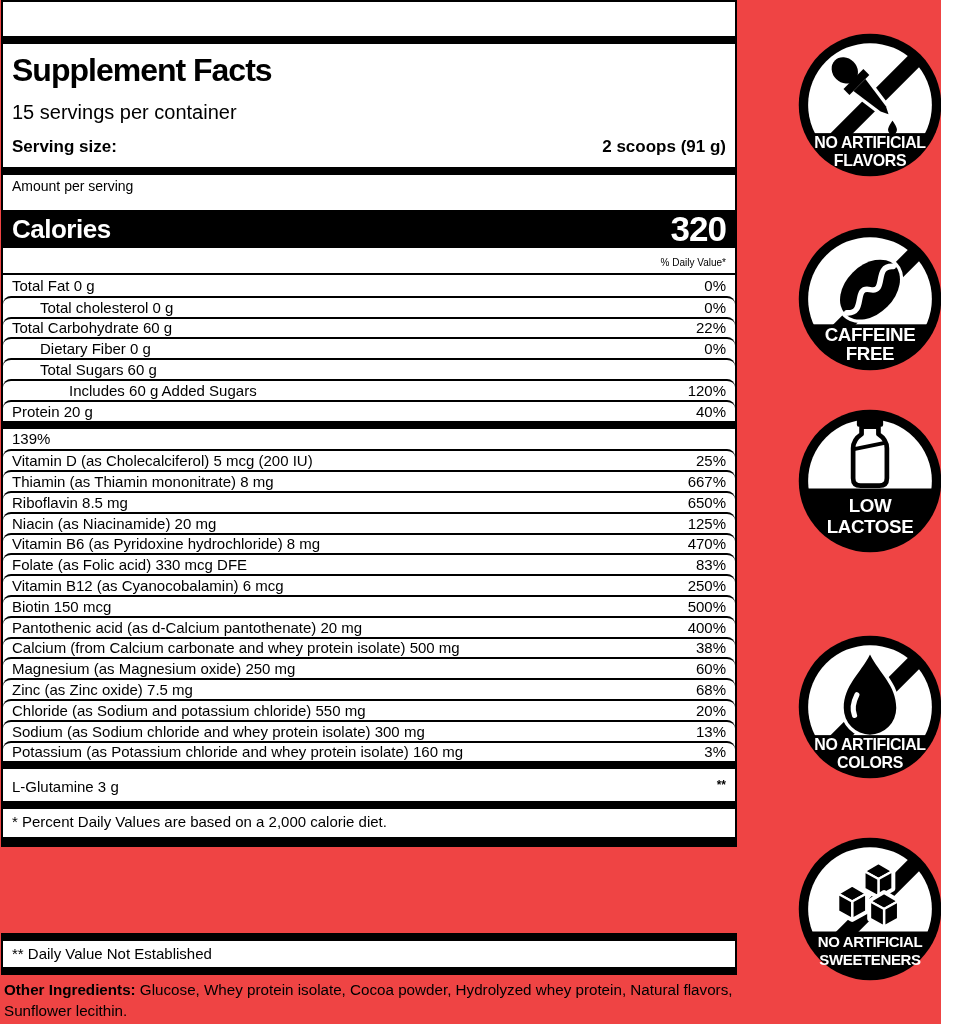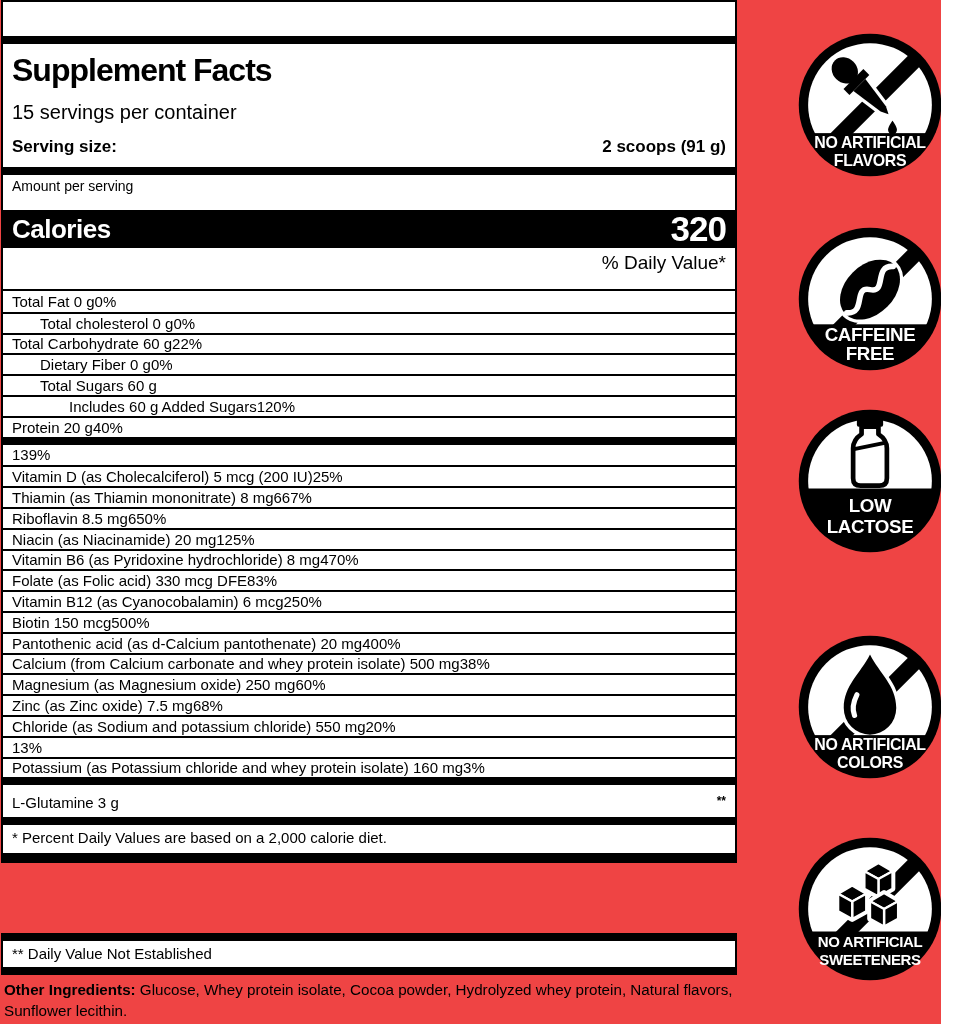--- a/index.html
+++ b/index.html
@@ -18,24 +18,24 @@
   .hdr { padding:8px 9px 10px; }
   .title { font-size:32px; font-weight:bold; letter-spacing:-1px; line-height:37px; }
   .servings { font-size:20px; margin-top:14px; line-height:18px; }
   .serving-row { display:flex; justify-content:space-between; margin-top:16px;
                  font-weight:bold; font-size:17px; line-height:20px; }
   .aps { font-size:14px; padding:3px 9px 16px; line-height:16px; }
   .cal { display:flex; justify-content:space-between; align-items:center;
          background:#000; color:#fff; height:38px; padding:0 9px;text-align:right; }
   .cal-label { font-size:26px; font-weight:bold; letter-spacing:-0.5px; }
   .cal-value { font-size:35px; font-weight:bold; letter-spacing:-1px; }
-  .dv-head { text-align:right; font-size:19px; padding:6px 9px 18px;
+  .dv-head { text-align:right; font-size:10px; padding:6px 9px 2px;
              border-bottom:2px solid #000; line-height:17px; }
-  .rows .row { display:flex; justify-content:flex-start; align-items:center;
-               height:20.8px; padding:0 9px; font-size:15px; }
+  .rows .row { display:flex; justify-content:space-between; align-items:center;
+               height:20.8px; padding:0 9px; font-size:15px;border-radius:8px; }
   .rows .row + .row { border-top:2px solid #000; }
   .row-label { white-space:nowrap; }
   .row-label.indent-1 { padding-left:28px; }
   .row-label.indent-2 { padding-left:57px; }
   .row-value { white-space:nowrap; }
   .glut-row { display:flex; justify-content:space-between; align-items:flex-start;
               padding:9px 9px 5px; font-size:15px; line-height:18px; }
   .glut-value { font-weight:bold; font-size:12px; line-height:12px; padding-top:1px; }
   .footnote { font-size:15px; padding:4px 9px 7px; line-height:17px; }
   
@@ -185,20 +185,21 @@
           <span class="row-label">Zinc (as Zinc oxide) 7.5 mg</span>
           <span class="row-value">68%</span>
         </div>
 
         <div class="row">
           <span class="row-label">Chloride (as Sodium and potassium chloride) 550 mg</span>
           <span class="row-value">20%</span>
         </div>
 
         <div class="row">
+          <span class="row-label">Sodium (as Sodium chloride and whey protein isolate) 300 mg</span>
           <span class="row-value">13%</span>
         </div>
 
         <div class="row">
           <span class="row-label">Potassium (as Potassium chloride and whey protein isolate) 160 mg</span>
           <span class="row-value">3%</span>
         </div>
       </div>
 
     <div class="bar"></div>

